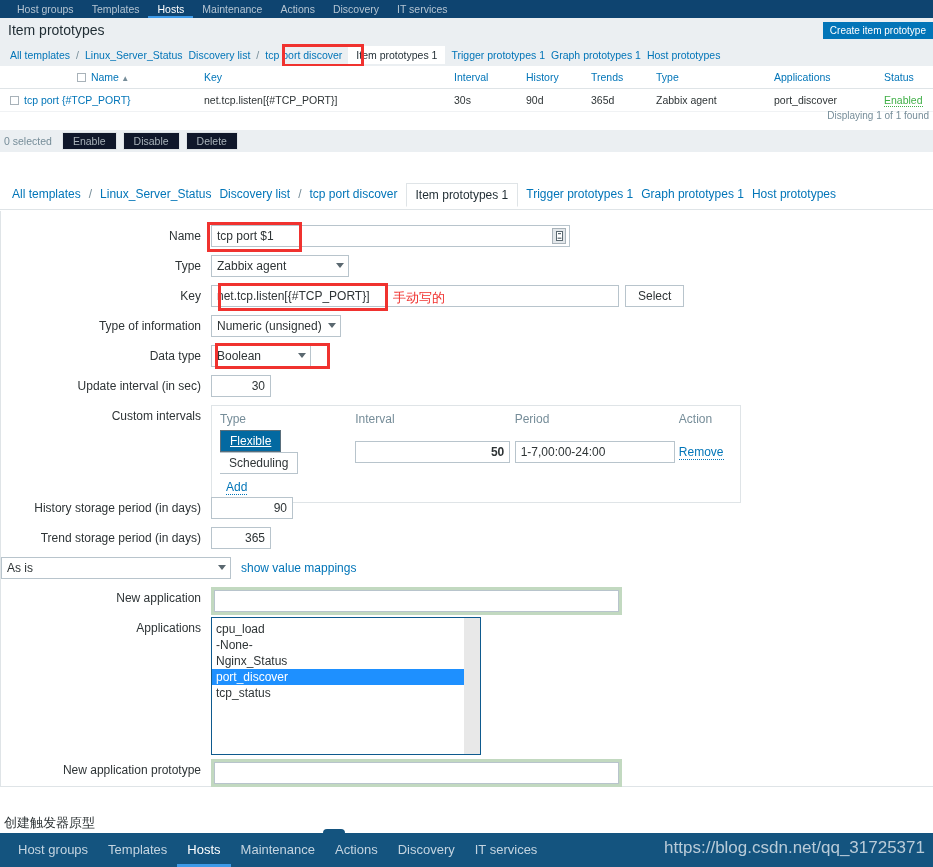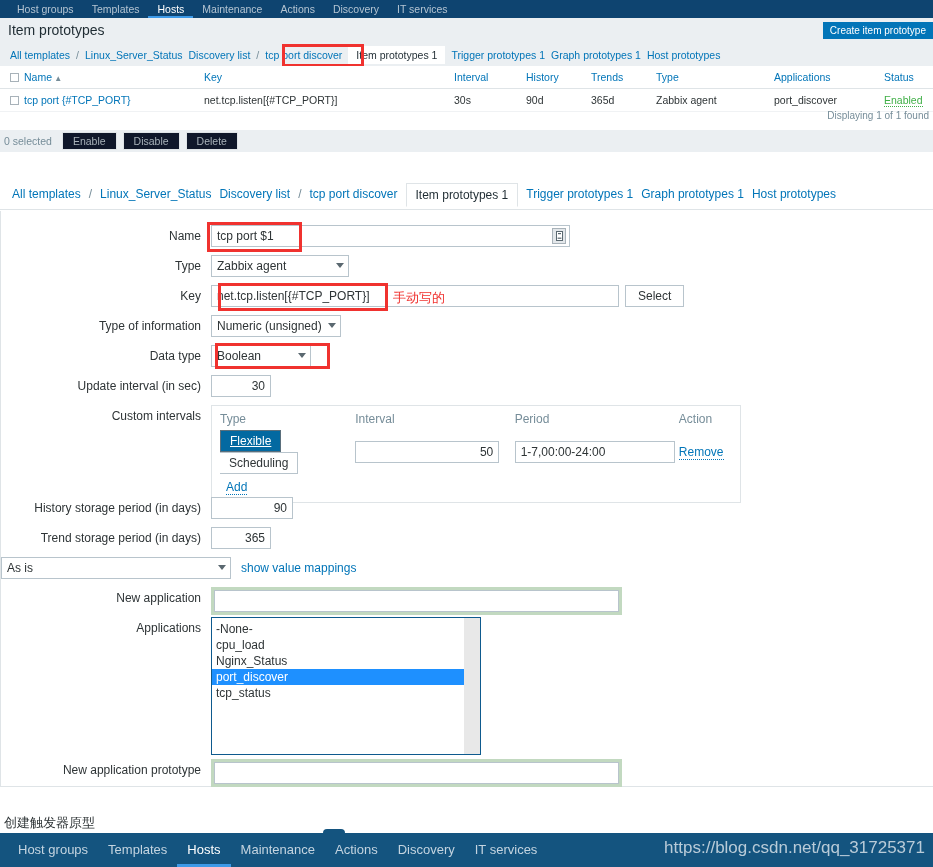--- a/index.html
+++ b/index.html
@@ -264,21 +264,21 @@
     <a>Trigger prototypes 1</a>
     <a>Graph prototypes 1</a>
     <a>Host prototypes</a>
   </div>
   <div class="redbox" style="left:282px; top:44px; width:82px; height:23px;"></div>
 
   <div class="list-wrap">
     <table class="list">
       <thead>
         <tr>
-          <th style="width:200px; padding-left:10px;">
+          <th style="width:200px; padding-left:10px;text-align:center;">
             <span class="chk"></span><span>Name</span><span style="font-size:8px; color:#768d99;"> ▲</span>
           </th>
           <th style="width:250px;">Key</th>
           <th style="width:72px;">Interval</th>
           <th style="width:65px;">History</th>
           <th style="width:65px;">Trends</th>
           <th style="width:118px;">Type</th>
           <th style="width:110px;">Applications</th>
           <th>Status</th>
         </tr>
@@ -383,21 +383,21 @@
           <div class="ci-c1">Type</div>
           <div class="ci-c2">Interval</div>
           <div class="ci-c3">Period</div>
           <div class="ci-c4">Action</div>
         </div>
         <div class="ci-row">
           <div class="ci-c1">
             <span class="seg on">Flexible</span><span class="seg off">Scheduling</span>
           </div>
           <div class="ci-c2">
-            <input class="txt num" style="width: 144px;" value="50">
+            <input class="txt num" style="width: 155px; font-weight: bold;" value="50">
           </div>
           <div class="ci-c3">
             <input class="txt" style="width: 160px;" value="1-7,00:00-24:00">
           </div>
           <div class="ci-c4">
             <a class="lnk">Remove</a>
           </div>
         </div>
         <div style="margin-top:6px;margin-left:6px;">
           <a class="lnk">Add</a>
@@ -426,22 +426,22 @@
     <div class="row" style="left:0; top:376px;">
       <div class="flabel">New application</div>
       <div class="greenbox">
         <input class="txt" style="width: 405px;" value="">
       </div>
     </div>
 
     <div class="row" style="left:0; top:406px;">
       <div class="flabel">Applications</div>
       <div class="listbox">
+        <div class="lb-opt">cpu_load</div>
         <div class="lb-opt">-None-</div>
-        <div class="lb-opt">cpu_load</div>
         <div class="lb-opt">Nginx_Status</div>
         <div class="lb-opt selected">port_discover</div>
         <div class="lb-opt">tcp_status</div>
         <div class="lb-scroll"></div>
       </div>
     </div>
 
     <div class="row" style="left:0; top:548px;">
       <div class="flabel">New application prototype</div>
       <div class="greenbox">

